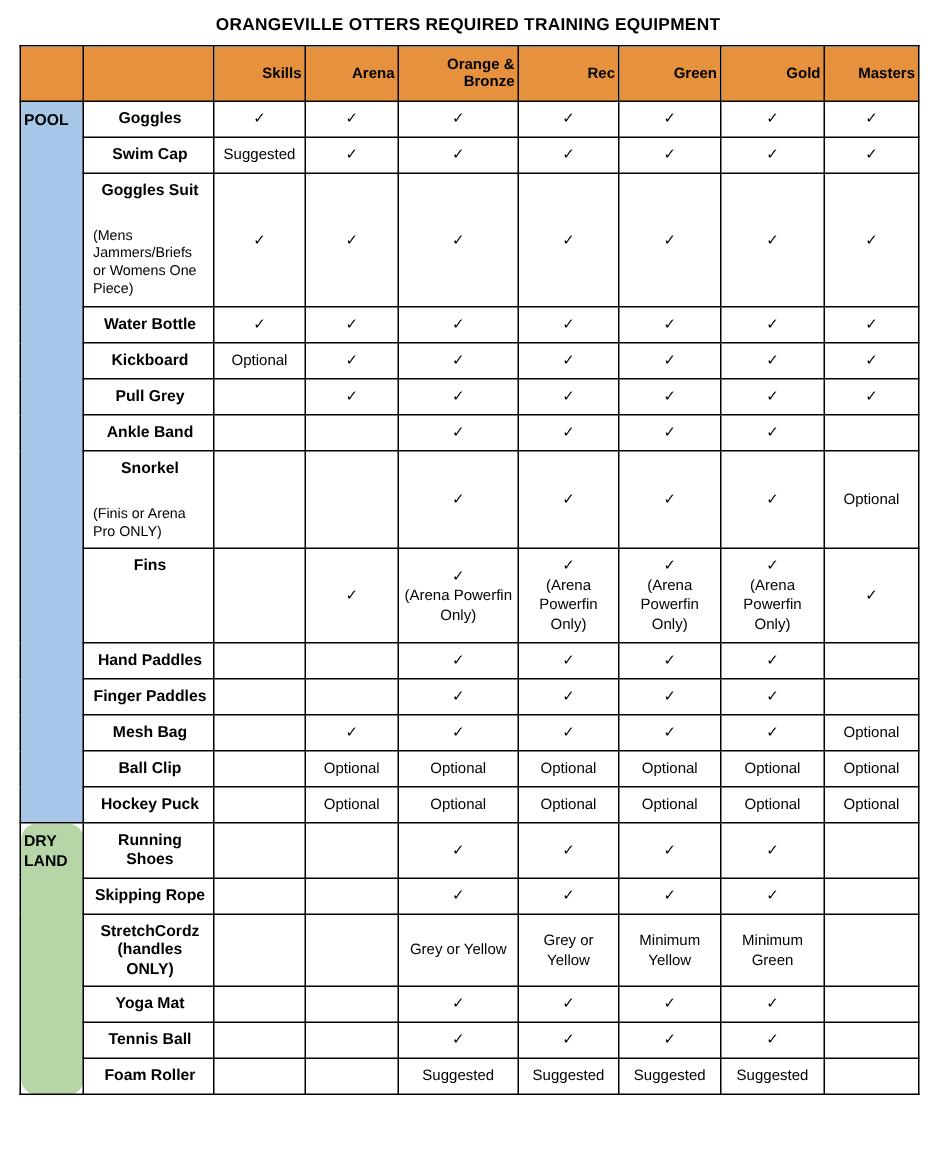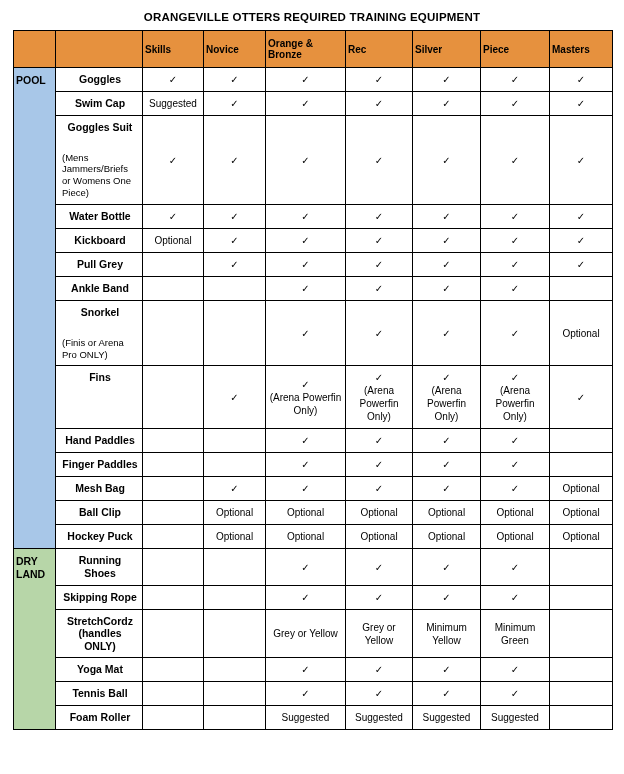--- a/index.html
+++ b/index.html
@@ -26,34 +26,34 @@
   }
   table.equip th, table.equip td {
     border: 1px solid #000;
     box-sizing: border-box;
     overflow: hidden;
   }
   thead th {
     background: var(--header-bg, #E6913E);
     font-size: 10px;
     font-weight: bold;
-    text-align: left;
+    text-align: right;
     vertical-align: middle;
     height: 37px;
     padding: 2px 2px;
   }
   td.group {
     font-size: 10.5px;
     font-weight: bold;
     vertical-align: top;
     padding: 6px 2px 2px 2px;
     line-height: 1.2;
   }
   td.group.pool { background: var(--pool-bg, #A8C7E8); }
-  td.group.dry  { background: var(--dry-bg, #B7D6A8); }
+  td.group.dry  { background: var(--dry-bg, #B7D6A8); border-radius: 11px; }
   td.item {
     font-size: 10.5px;
     text-align: left;
     vertical-align: top;
     padding: 5px 4px 5px 6px;
   }
   .item-name { font-weight: bold; line-height: 1.2; text-align: center; }
   .item-note { font-weight: normal; font-size: 9.5px; line-height: 1.25; margin-top: 18px; }
   td.val {
     font-size: 10px;
@@ -81,25 +81,25 @@
         <col style="width:67px">
       <col style="width:68px">
         <col style="width:69px">
         <col style="width:63px">
     </colgroup>
     <thead>
       <tr id="header-row">
         <th></th>
         <th></th>
       <th>Skills</th>
-          <th>Novice</th>
+          <th>Arena</th>
           <th>Orange &amp; Bronze</th>
           <th>Rec</th>
-          <th>Silver</th>
-          <th>Piece</th>
+          <th>Green</th>
+          <th>Gold</th>
           <th>Masters</th>
         </tr>
     </thead>
     <tbody id="table-body">
         <tr>
           <td class="group pool" rowspan="14">POOL</td>
           <td class="item">
             <div class="item-name">Goggles</div>
           </td>
           <td class="val">✓</td>

